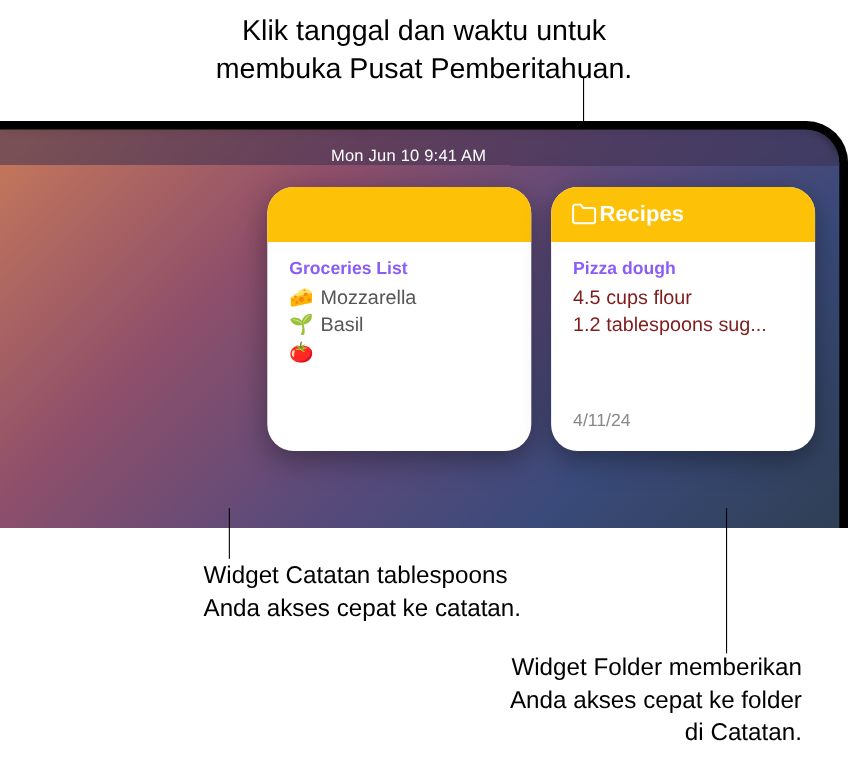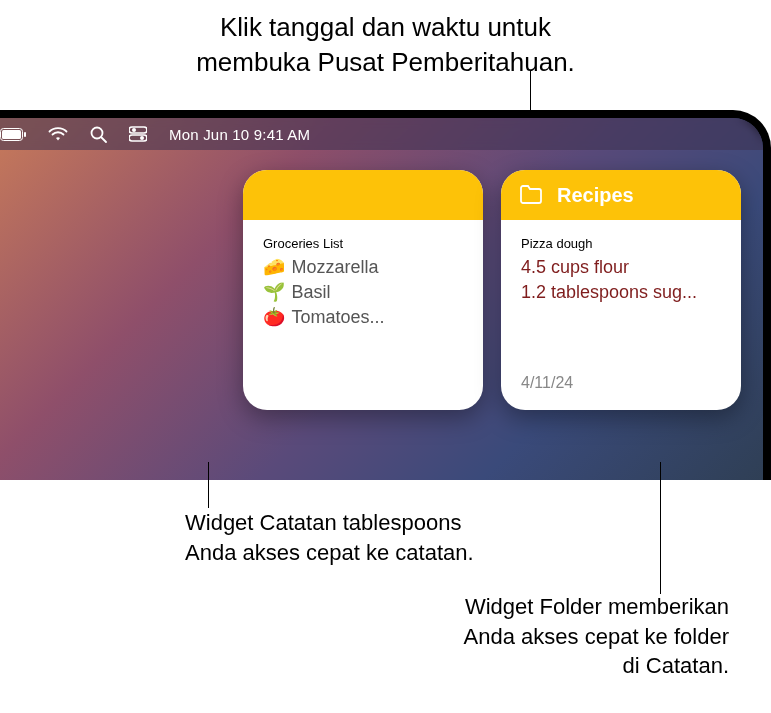--- a/index.html
+++ b/index.html
@@ -53,27 +53,28 @@
     }
     .menu-bar {
       position: absolute;
       top: 0;
       left: 0;
       right: 0;
       height: 32px;
       background: rgba(60, 50, 80, 0.55);
       backdrop-filter: blur(4px);
       display: flex;
-      justify-content: flex-start;
+      justify-content: flex-end;
       align-items: center;
       padding-right: 20px;
       gap: 22px;
       color: #fff;
       font-size: 15px;
       font-weight: 500;
+      flex-direction: column;
     }
     .menu-bar .icon svg { display: block; }
     .menu-bar .datetime { letter-spacing: 0.2px; }
     .widgets-area {
       position: absolute;
       top: 52px;
       right: 22px;
       display: flex;
       gap: 18px;
     }
@@ -86,39 +87,39 @@
       overflow: hidden;
       display: flex;
       flex-direction: column;
     }
     .widget-header {
       height: 50px;
       background: #fdc208;
       display: flex;
       align-items: center;
       padding: 0 18px;
-      gap: 14px;
+      gap: 2px;
     }
     .widget-header.plain { background: #fdc208; }
     .widget-header .folder-label {
       color: #fff;
       font-size: 20px;
       font-weight: 600;
     }
     .widget-header svg { display: block; }
     .widget-body {
       padding: 16px 20px 8px 20px;
       flex: 1;
       display: flex;
       flex-direction: column;
     }
     .widget-title {
-      font-size: 13px;
-      font-weight: 400;
-      color: #000000;
+      font-size: 16px;
+      font-weight: 700;
+      color: #8b5cf6;
       margin-bottom: 4px;
     }
     .note-line {
       display: flex;
       align-items: center;
       gap: 6px;
       font-size: 18px;
       color: #555;
       line-height: 1.4;
     }
@@ -224,21 +225,20 @@
           <div class="note-line">
             <span class="emoji">🧀</span>
             <span>Mozzarella</span>
           </div>
           <div class="note-line">
             <span class="emoji">🌱</span>
             <span>Basil</span>
           </div>
           <div class="note-line">
             <span class="emoji">🍅</span>
-            <span>Tomatoes...</span>
           </div>
         </div>
       </div>
 
       <div class="widget">
         <div class="widget-header">
           <span>
             <svg width="24" height="20" viewBox="0 0 24 20" fill="none">
               <path d="M2 3 C2 1.9 2.9 1 4 1 L9 1 L11 4 L20 4 C21.1 4 22 4.9 22 6 L22 16 C22 17.1 21.1 18 20 18 L4 18 C2.9 18 2 17.1 2 16 Z" stroke="#fff" stroke-width="1.8" fill="none"></path>
             </svg>

